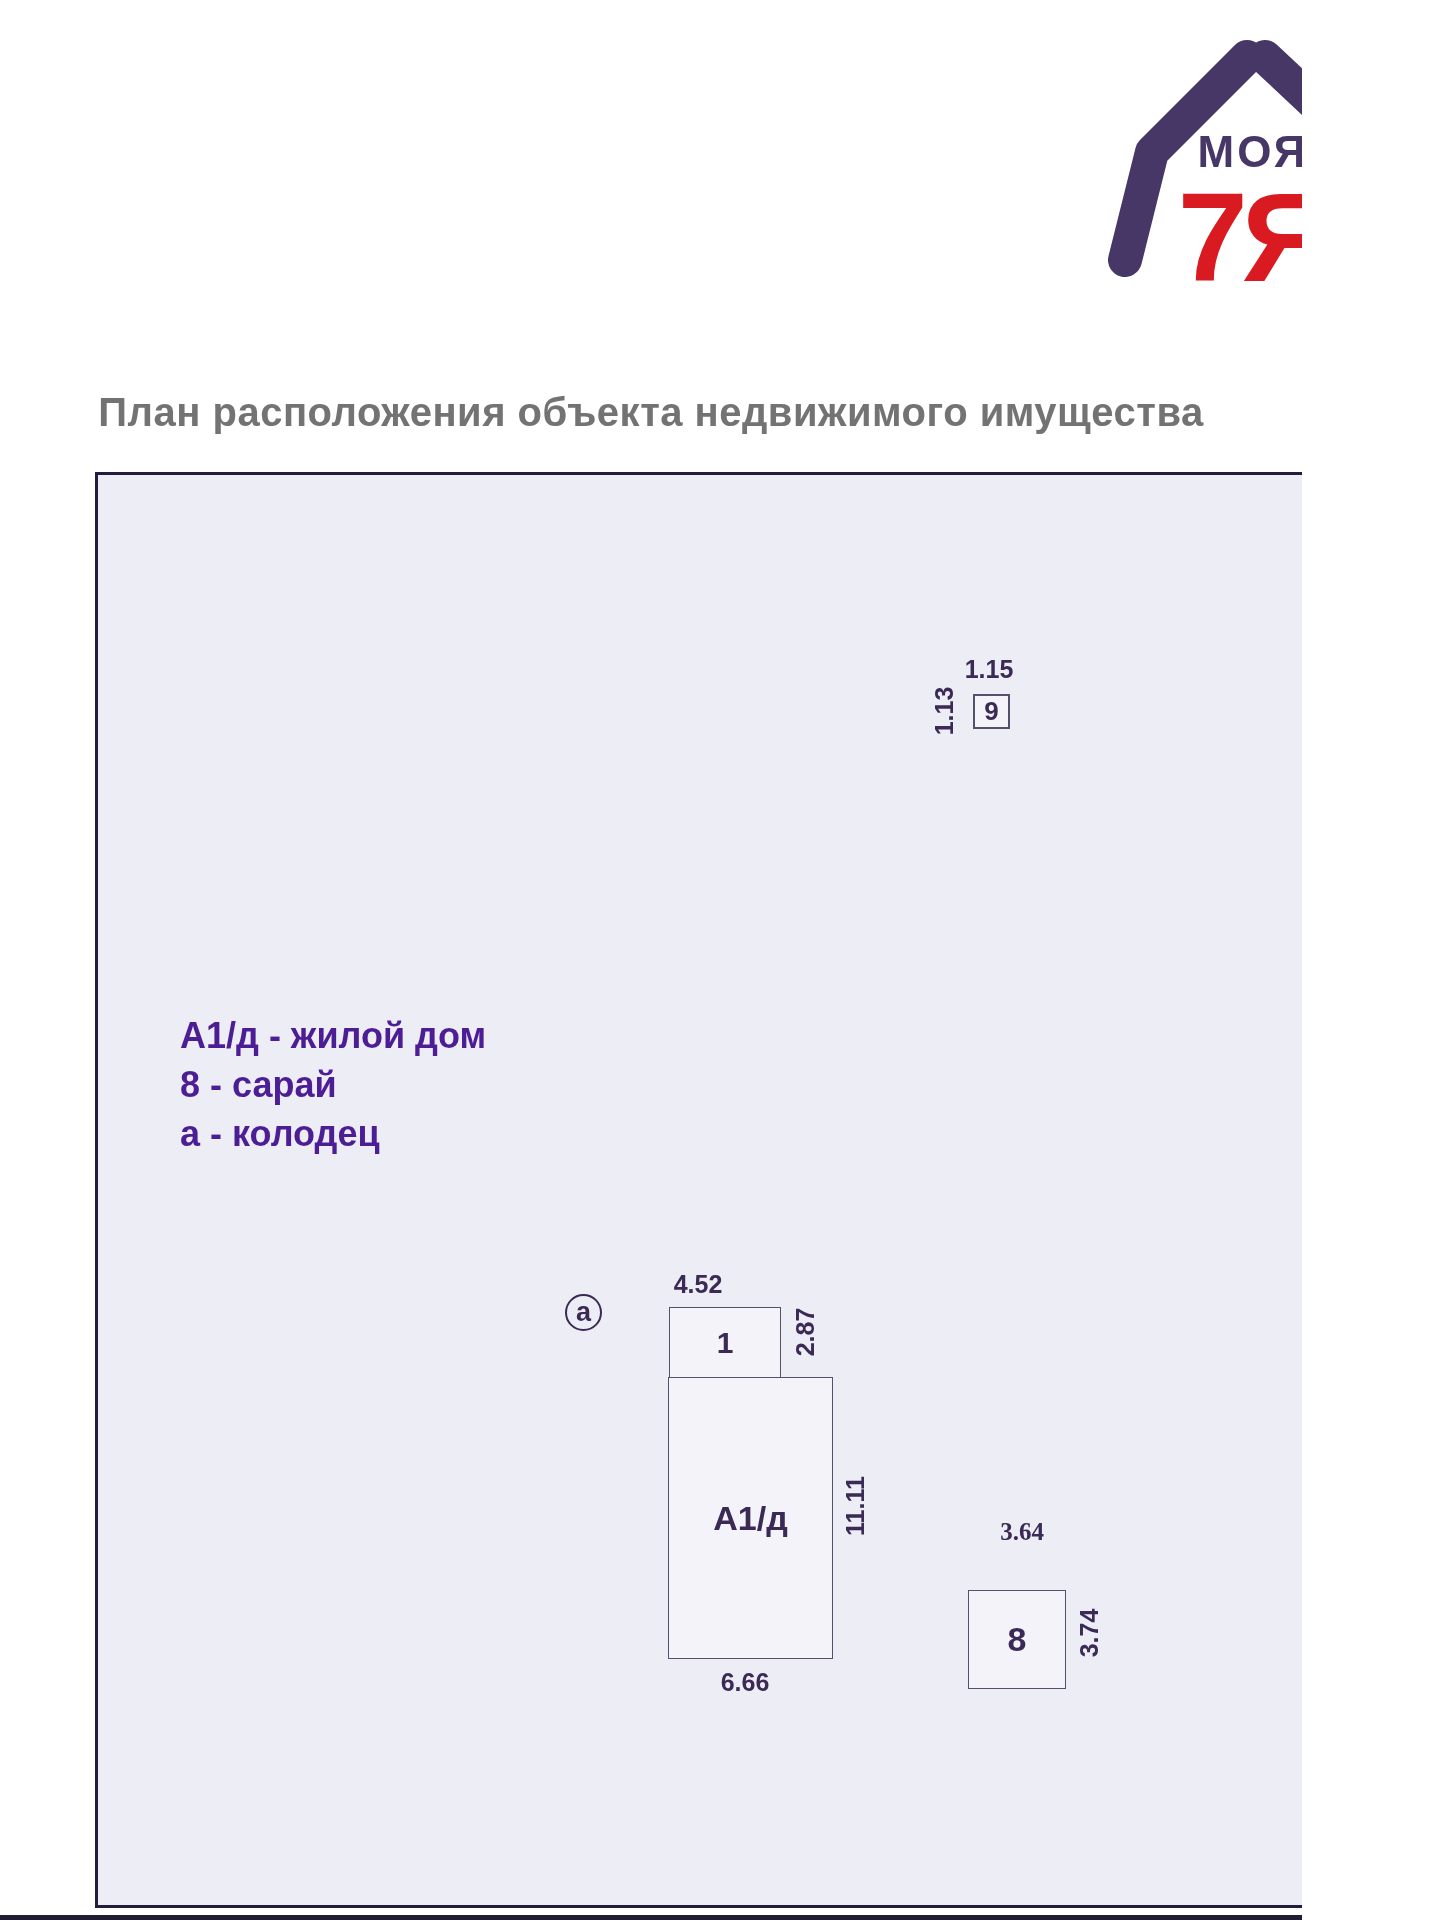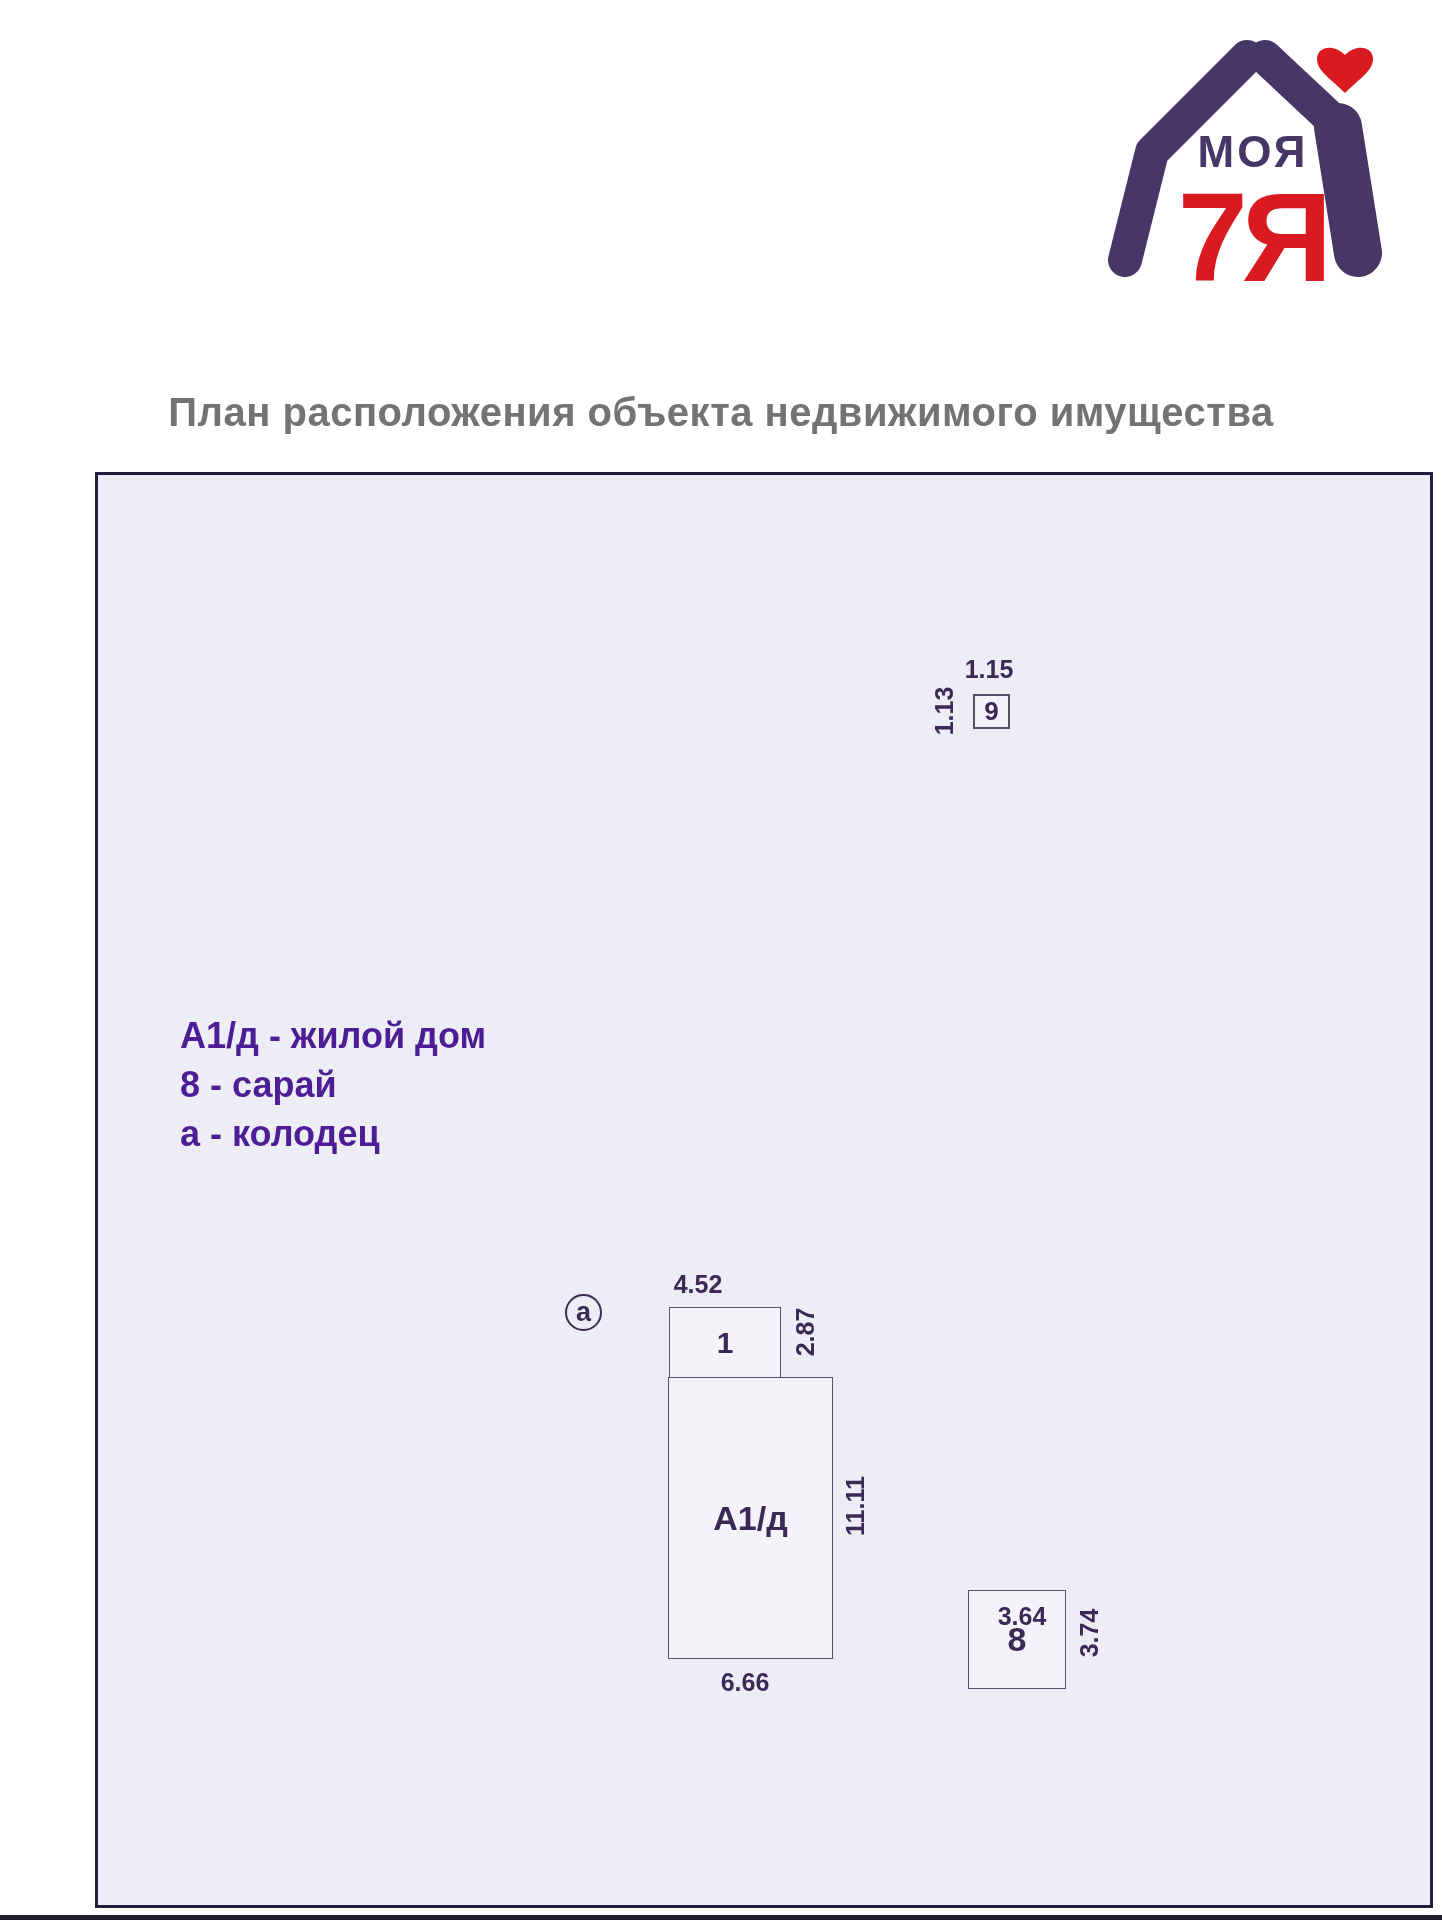--- a/index.html
+++ b/index.html
@@ -3,21 +3,21 @@
 <meta charset="utf-8">
 <style>
   * { margin: 0; padding: 0; box-sizing: border-box; }
   html, body { background: #ffffff; }
   body {
     font-family: "Liberation Sans", "DejaVu Sans", sans-serif;
     color: #3a2a55;
   }
   .page {
     position: relative;
-    width: 1442px;
+    width: 1302px;
     height: 1920px;
     background: #ffffff;
     overflow: hidden;
   }
   
   .logo {
     position: absolute;
     left: 1095px;
     top: 35px;
     width: 310px;
@@ -147,20 +147,20 @@
 
     <div class="bldg thin" style="left:571px; top:832px; width:112px; height:72px; font-size:30px;">1</div>
     <div class="dim" style="left:600px; top:809px;">4.52</div>
     <div class="dim vertical" style="left:707px; top:857px;">2.87</div>
 
     <div class="bldg thin" style="left:570px; top:902px; width:165px; height:282px; font-size:34px;">А1/д</div>
     <div class="dim vertical" style="left:757px; top:1031px;">11.11</div>
     <div class="dim" style="left:647px; top:1207px;">6.66</div>
 
     <div class="bldg thin" style="left:870px; top:1115px; width:98px; height:99px; font-size:34px;">8</div>
-    <div class="dim" style="left:924px; top:1141px;">3.64</div>
+    <div class="dim" style="left:924px; top:1057px;font-family:Liberation Serif, serif;">3.64</div>
     <div class="dim vertical" style="left:991px; top:1158px;">3.74</div>
 
   </div>
 
   <div class="bottom-bar"></div>
 
 </div>
 
 </body></html>

